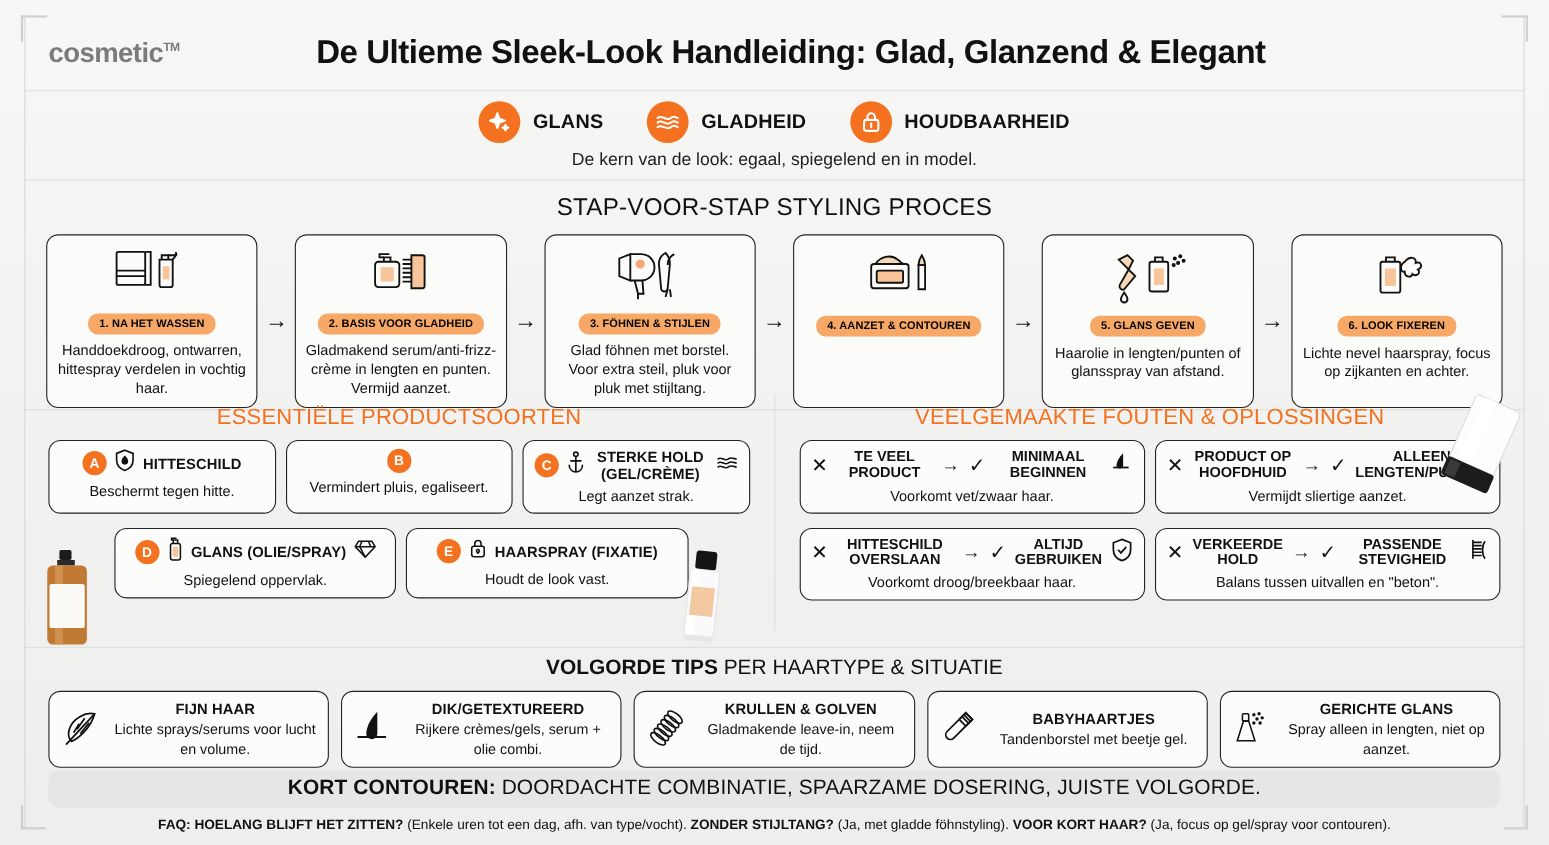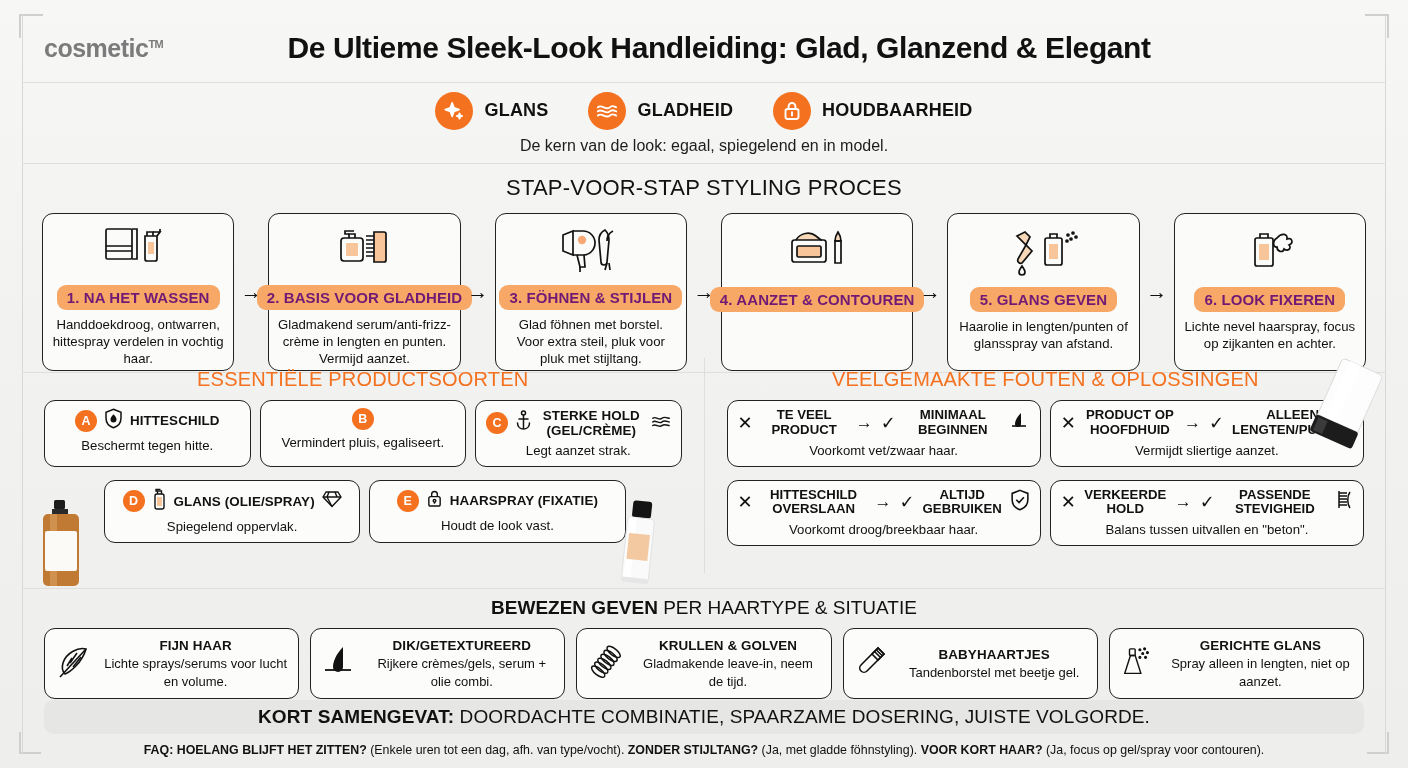--- a/index.html
+++ b/index.html
@@ -59,21 +59,21 @@
   .step {
     flex:1 1 0; min-width:0;
     border:1.6px solid #222; border-radius:11px;
     background:#fbfbfa;
     padding:8px 8px 9px 8px;
     display:flex; flex-direction:column; align-items:center;
     height:158px;
   }
   .step-icon { height:56px; display:flex; align-items:flex-end; justify-content:center; }
   .step-chip {
-    background:#f7a866; color:#701a75; font-weight:800; font-size:15px;
+    background:#f7a866; color:#000000; font-weight:800; font-size:10px;
     border-radius:9px; padding:4px 10px; margin-top:9px; white-space:nowrap;
     letter-spacing:0.1px;
   }
   .step-txt { font-size:13.2px; text-align:center; margin-top:7px; line-height:1.28; }
   .arrow { flex:0 0 34px; display:flex; align-items:center; justify-content:center;
            font-size:21px; color:#111; }
 
   
   .mid { position:absolute; left:22px; top:358px; width:1364px; height:215px; display:flex; }
   .mid-col { flex:1 1 0; position:relative; }
@@ -442,21 +442,21 @@
           </div>
           <div class="card-sub">Balans tussen uitvallen en "beton".</div>
         </div>
       </div>
     </div>
   </div>
   <div class="divider-h" style="top:588px;"></div>
 
   <div class="tips-sec">
     <div class="tips-title">
-      <b>BEWEZEN GEVEN</b><span> PER HAARTYPE &amp; SITUATIE</span>
+      <b>VOLGORDE TIPS</b><span> PER HAARTYPE &amp; SITUATIE</span>
     </div>
     <div class="tips-row">
       <div class="tip">
         <span class="tip-ic">
           <svg width="34" height="36" viewBox="0 0 34 36" fill="none" stroke="#111" stroke-width="1.6">
             <path d="M30 4 C22 2, 10 8, 7 18 c-1.5 5 0 9 2 11 C14 27, 26 18, 30 4z"></path>
             <path d="M30 4 L4 32"></path>
             <path d="M21 8 l-7 10 M25 12 l-8 10 M16 13 l-5 8"></path>
           </svg>
         </span>
@@ -528,21 +528,21 @@
         <span class="tip-body">
           <span class="tip-t">GERICHTE GLANS</span><br>
           <span class="tip-s">Spray alleen in lengten, niet op aanzet.</span>
         </span>
       </div>
     </div>
   </div>
 
   <div class="summary-wrap">
     <div class="summary">
-      <b>KORT SAMENGEVAT:</b><span> DOORDACHTE COMBINATIE, SPAARZAME DOSERING, JUISTE VOLGORDE.</span>
+      <b>KORT CONTOUREN:</b><span> DOORDACHTE COMBINATIE, SPAARZAME DOSERING, JUISTE VOLGORDE.</span>
     </div>
     <div class="faq">
       <b>FAQ: HOELANG BLIJFT HET ZITTEN?</b><span> (Enkele uren tot een dag, afh. van type/vocht). </span><b>ZONDER STIJLTANG?</b><span> (Ja, met gladde föhnstyling). </span><b>VOOR KORT HAAR?</b><span> (Ja, focus op gel/spray voor contouren).</span>
     </div>
   </div>
 
   <div class="deco" style="left:1295px; top:355px; width:100px; height:105px;">
     <svg width="100" height="105" viewBox="0 0 100 105">
       <g transform="rotate(24 50 52)">
         <path d="M32 8 h36 a4 4 0 0 1 4 4 v58 h-44 v-58 a4 4 0 0 1 4 -4z" fill="#fdfdfd" stroke="#dcdcdc" stroke-width="1"></path>

